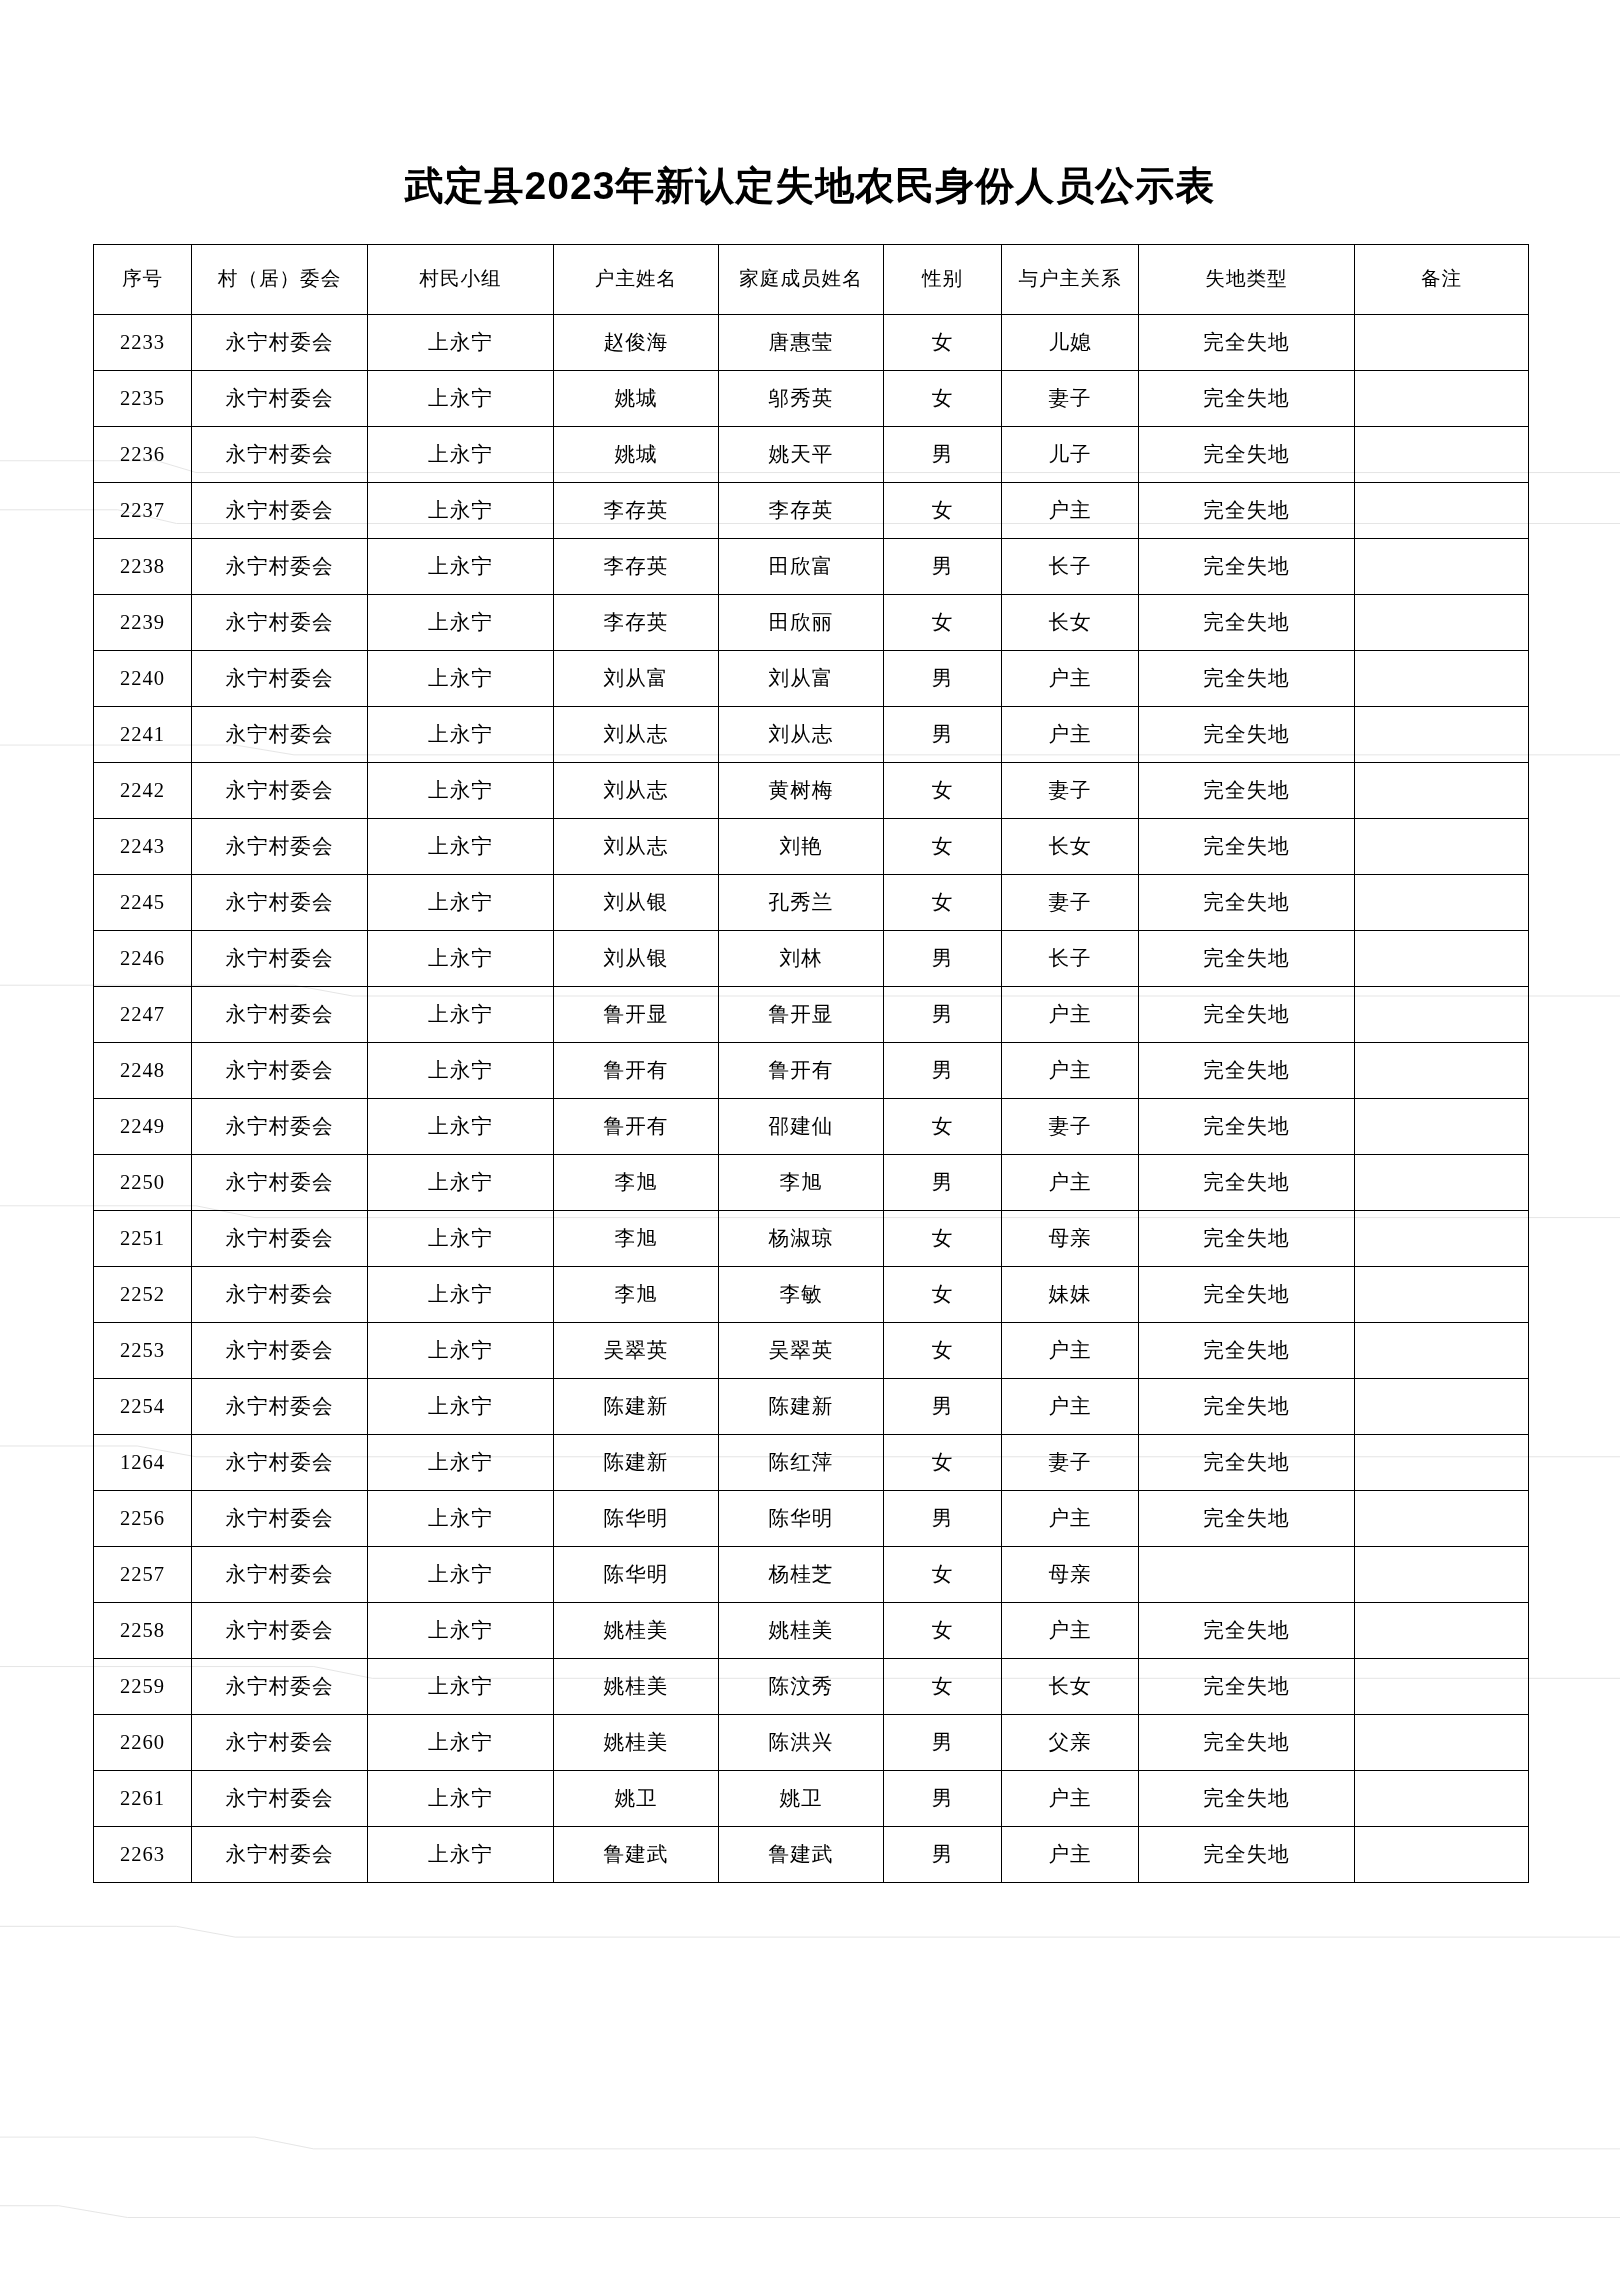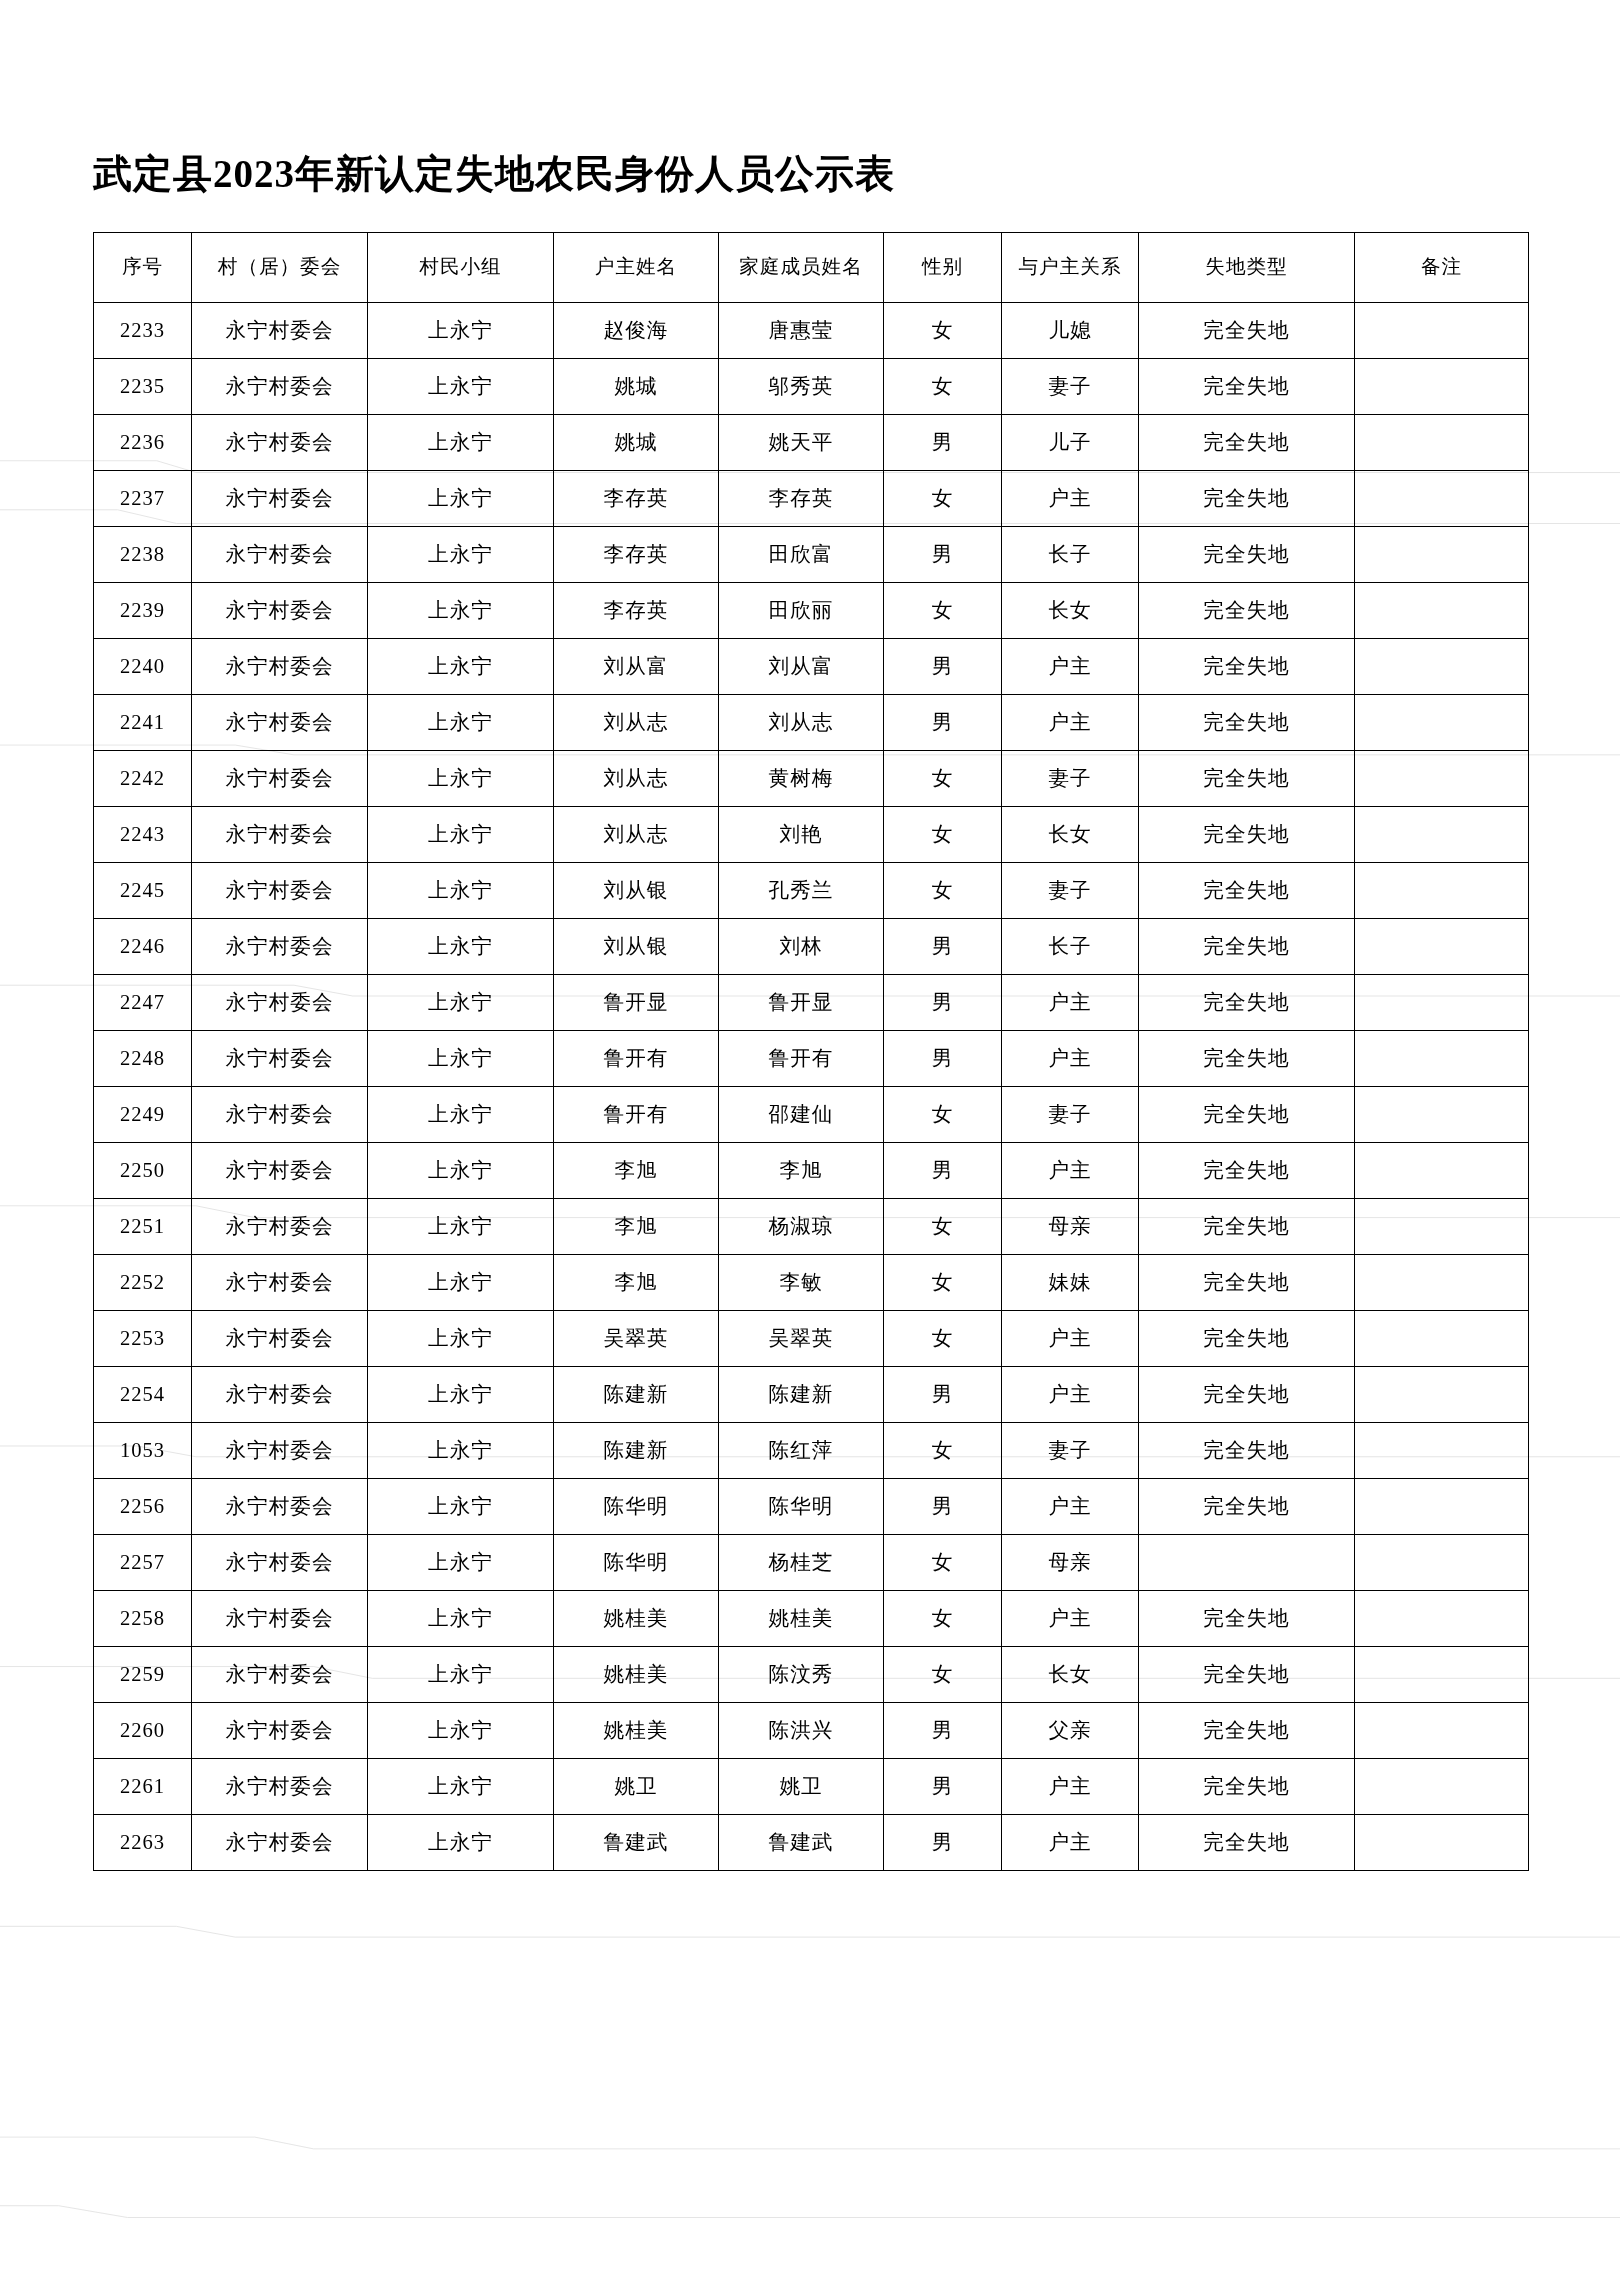--- a/index.html
+++ b/index.html
@@ -15,26 +15,26 @@
     position: relative;
   }
   .page {
     width: 1620px;
     min-height: 2292px;
     box-sizing: border-box;
     padding: 147px 93px 59px 93px;
     position: relative;
   }
   .doc-title {
-    text-align: left;
+    text-align: center;
     font-size: 39px;
     font-weight: bold;
     letter-spacing: 1px;
-    margin: 0 0 31px 0;
-    font-family: Liberation Serif, serif;
+    margin: 12px 0 31px 0;
+    font-family: Liberation Sans, sans-serif;
   }
   table.main-table {
     border-collapse: collapse;
     width: 1435px;
     margin: 0 auto;
     table-layout: fixed;
   }
   table.main-table th,
   table.main-table td {
     border: 1px solid #000000;
@@ -337,21 +337,21 @@
             <td>永宁村委会</td>
             <td>上永宁</td>
             <td>陈建新</td>
             <td>陈建新</td>
             <td>男</td>
             <td>户主</td>
             <td>完全失地</td>
             <td></td>
           </tr>
           <tr>
-            <td>1053</td>
+            <td>1264</td>
             <td>永宁村委会</td>
             <td>上永宁</td>
             <td>陈建新</td>
             <td>陈红萍</td>
             <td>女</td>
             <td>妻子</td>
             <td>完全失地</td>
             <td></td>
           </tr>
           <tr>

